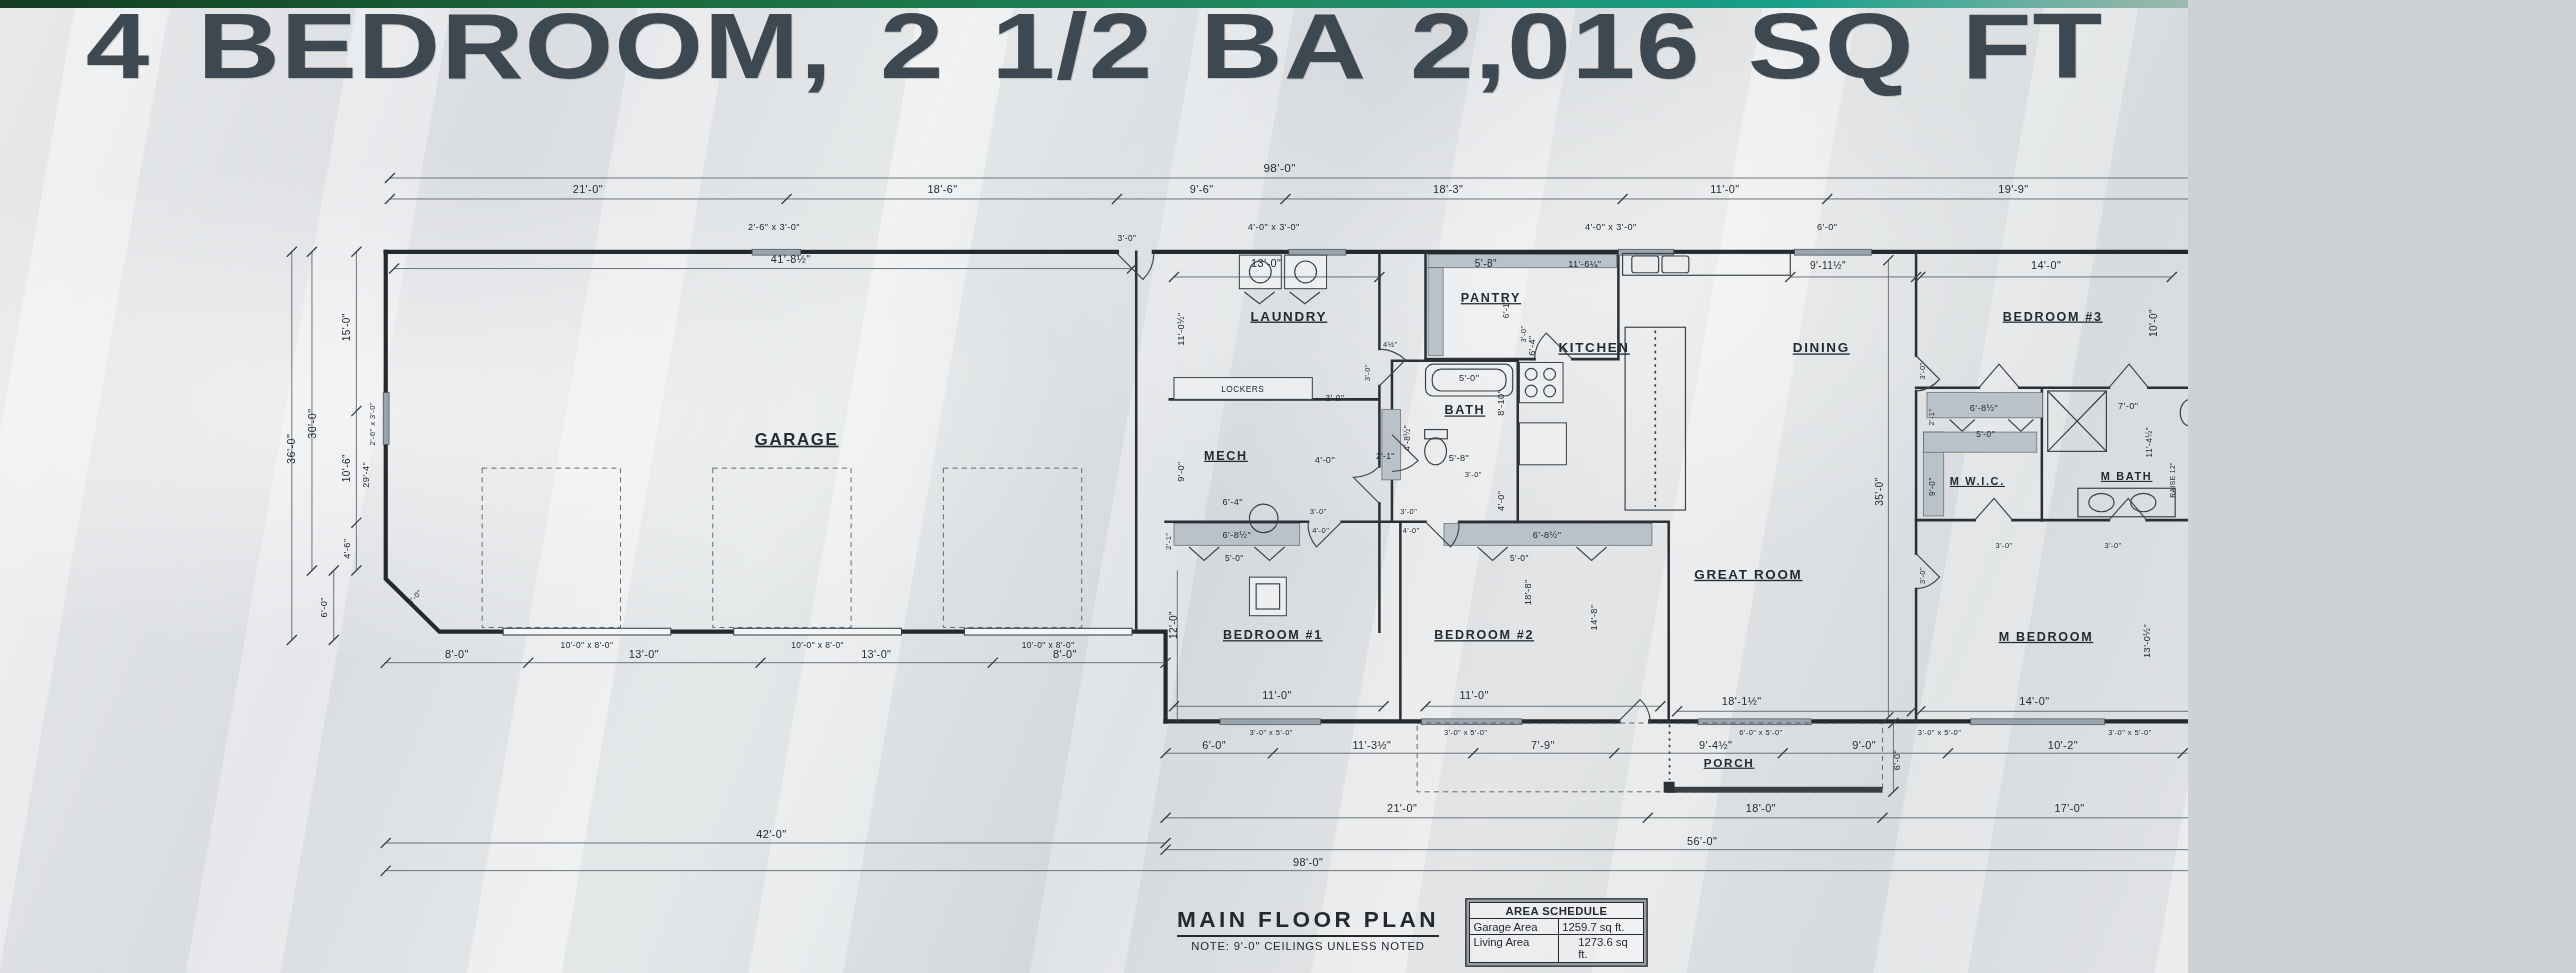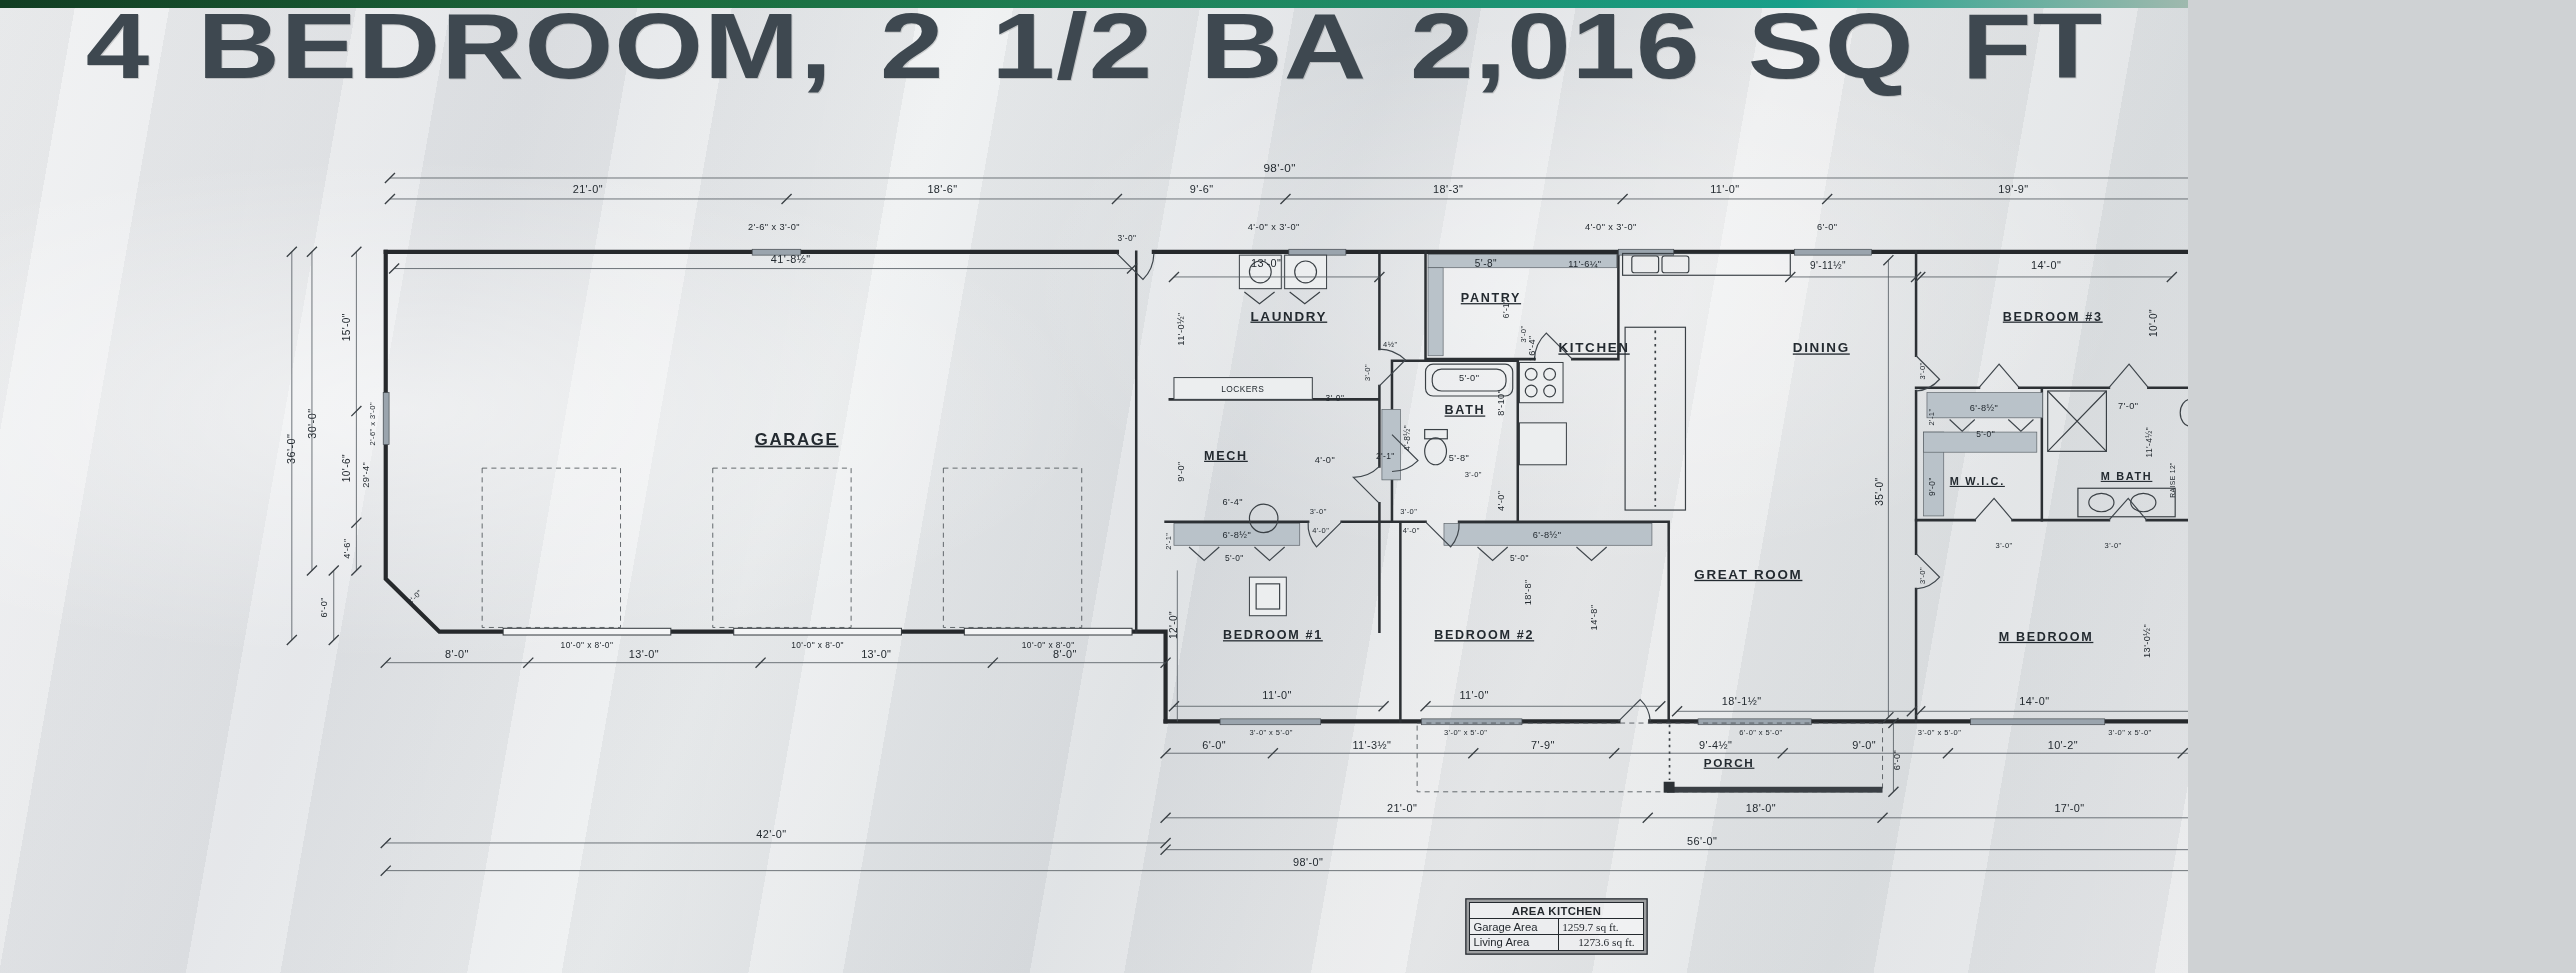--- a/index.html
+++ b/index.html
@@ -39,21 +39,21 @@
     display:inline-block;padding-bottom:1.7px;}
   #plan-caption .cap-note{font-size:11.3px;letter-spacing:0.8px;margin-top:3.4px;}
   #schedule{position:absolute;left:1469px;top:902px;width:173px;border:1.3px solid #24292e;
     box-shadow:0 0 0 2.5px rgba(255,255,255,.55), 0 0 0 3.8px #24292e;background:rgba(245,246,247,.55);
     color:#24292e;font-size:11.3px;}
   #schedule .s-title{text-align:center;font-weight:bold;letter-spacing:0.4px;border-bottom:1.3px solid #24292e;padding:1.7px 0;}
   #schedule .s-row{display:flex;border-bottom:0.8px solid #24292e;justify-content:space-between;}
   #schedule .s-row:last-child{border-bottom:none;gap:16px;}
   #schedule .s-row span{padding:1.3px 3.4px;}
   #schedule .s-label{flex:0 0 81px;border-right:0.8px solid #24292e;}
-  #schedule .s-val{flex:1;font-family:Liberation Serif, serif;}
+  #schedule .s-val{flex:1;}
   #logo{position:absolute;left:2422px;top:833px;width:151px;height:136px;}
   #logo text{font-weight:800;font-size:56px;letter-spacing:-1px;}
 </style>
 </head>
 <body>
 
 <div id="banner">
   <div id="green-strip"></div>
   <div id="title"><span>4 BEDROOM, 2 1/2 BA 2,016 SQ FT</span></div>
 
@@ -315,23 +315,27 @@
         <text x="2266" y="906" font-size="11" text-anchor="middle" class="dim" transform="rotate(-90 2266 906)">6'-0"</text>
         <text x="1672" y="968" font-size="13" text-anchor="middle" class="dim">21'-0"</text>
         <text x="2100" y="968" font-size="13" text-anchor="middle" class="dim">18'-0"</text>
         <text x="2468" y="968" font-size="13" text-anchor="middle" class="dim">17'-0"</text>
         <text x="920" y="999" font-size="13" text-anchor="middle" class="dim">42'-0"</text>
         <text x="2030" y="1007" font-size="13" text-anchor="middle" class="dim">56'-0"</text>
         <text x="1560" y="1032" font-size="13" text-anchor="middle" class="dim">98'-0"</text>
       </g>
   </svg>
 
+  <div id="plan-caption">
+    <div class="cap-title">MAIN FLOOR PLAN</div><br>
+    <div class="cap-note">NOTE: 9'-0" CEILINGS UNLESS NOTED</div>
+  </div>
 
   <div id="schedule">
-    <div class="s-title">AREA KITCHEN</div>
+    <div class="s-title">AREA SCHEDULE</div>
     <div class="s-row">
       <span class="s-label">Garage Area</span>
       <span class="s-val">1259.7 sq ft.</span>
     </div>
     <div class="s-row">
       <span class="s-label">Living Area</span>
       <span class="s-val">1273.6 sq ft.</span>
     </div>
   </div>
 

